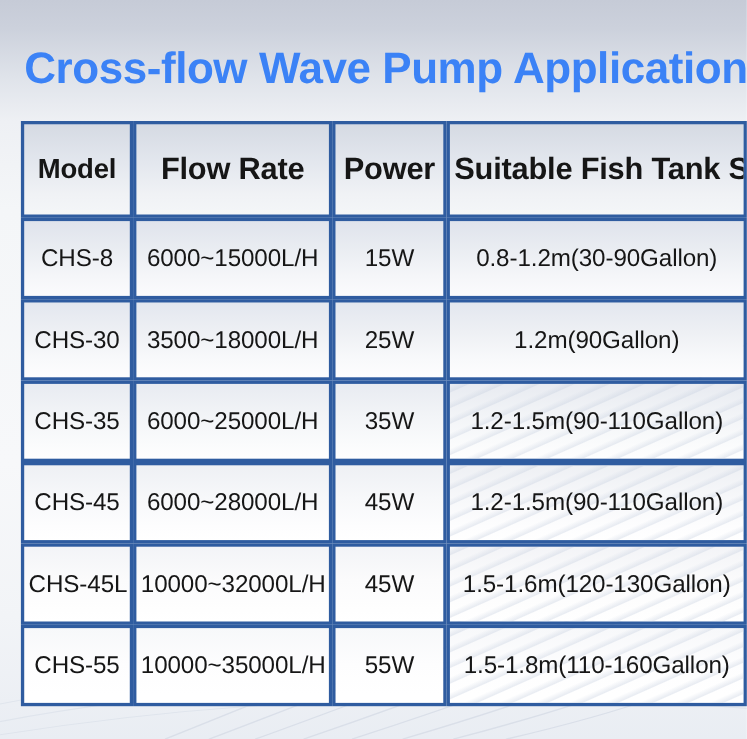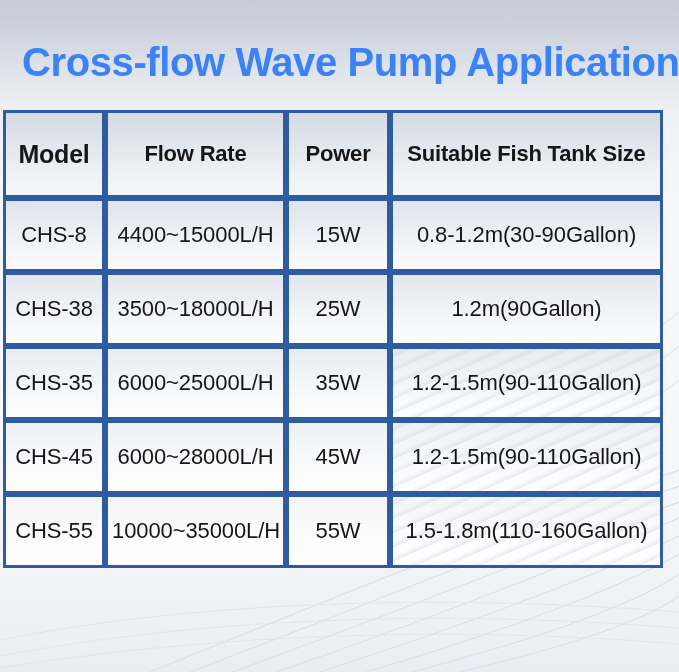--- a/index.html
+++ b/index.html
@@ -51,21 +51,21 @@
     font-weight: 700;
     color: #3b82f6;
     letter-spacing: -0.4px;
     font-stretch: condensed;
     white-space: nowrap;
   }
 
   
   #spec-table {
     position: absolute;
-    left: 3px;
+    left: 19px;
     top: 110px;
     width: 660px;
     border-collapse: separate;
     border-spacing: 0;
     table-layout: fixed;
     background: transparent;
   }
   #spec-table col.c-model { width: 102px; }
   #spec-table col.c-flow  { width: 181px; }
   #spec-table col.c-power { width: 104px; }
@@ -77,21 +77,21 @@
     text-align: center;
     vertical-align: middle;
     color: #161616;
     overflow: hidden;
     position: relative;
   }
 
   
   #spec-table thead th {
     height: 82px;
-    font-size: 22px;
+    font-size: 28px;
     font-weight: 700;
     letter-spacing: -0.2px;
     background:
       linear-gradient(to bottom, #d5dae3 0%, #e3e7ee 42%, #f0f2f5 78%, #f4f6f8 100%);
   }
   #spec-table thead th.h-model { font-size: 25px; }
 
   
   #spec-table tbody td {
     height: 68px;
@@ -190,32 +190,32 @@
         <span class="cell-txt">Suitable Fish Tank Size</span>
       </th>
     </tr>
   </thead>
   <tbody>
     <tr>
       <td>
           <span class="cell-txt">CHS-8</span>
         </td>
       <td>
-          <span class="cell-txt">4400~15000L/H</span>
+          <span class="cell-txt">6000~15000L/H</span>
         </td>
       <td>
           <span class="cell-txt">15W</span>
         </td>
       <td>
           <span class="cell-txt">0.8-1.2m(30-90Gallon)</span>
         </td>
     </tr>
     <tr>
       <td>
-          <span class="cell-txt">CHS-38</span>
+          <span class="cell-txt">CHS-30</span>
         </td>
       <td>
           <span class="cell-txt">3500~18000L/H</span>
         </td>
       <td>
           <span class="cell-txt">25W</span>
         </td>
       <td>
           <span class="cell-txt">1.2m(90Gallon)</span>
         </td>
@@ -239,20 +239,34 @@
           <span class="cell-txt">CHS-45</span>
         </td>
       <td>
           <span class="cell-txt">6000~28000L/H</span>
         </td>
       <td>
           <span class="cell-txt">45W</span>
         </td>
       <td class="streaky">
           <span class="cell-txt">1.2-1.5m(90-110Gallon)</span>
+        </td>
+    </tr>
+    <tr>
+      <td>
+          <span class="cell-txt">CHS-45L</span>
+        </td>
+      <td>
+          <span class="cell-txt">10000~32000L/H</span>
+        </td>
+      <td>
+          <span class="cell-txt">45W</span>
+        </td>
+      <td class="streaky">
+          <span class="cell-txt">1.5-1.6m(120-130Gallon)</span>
         </td>
     </tr>
     <tr>
       <td>
           <span class="cell-txt">CHS-55</span>
         </td>
       <td>
           <span class="cell-txt">10000~35000L/H</span>
         </td>
       <td>

